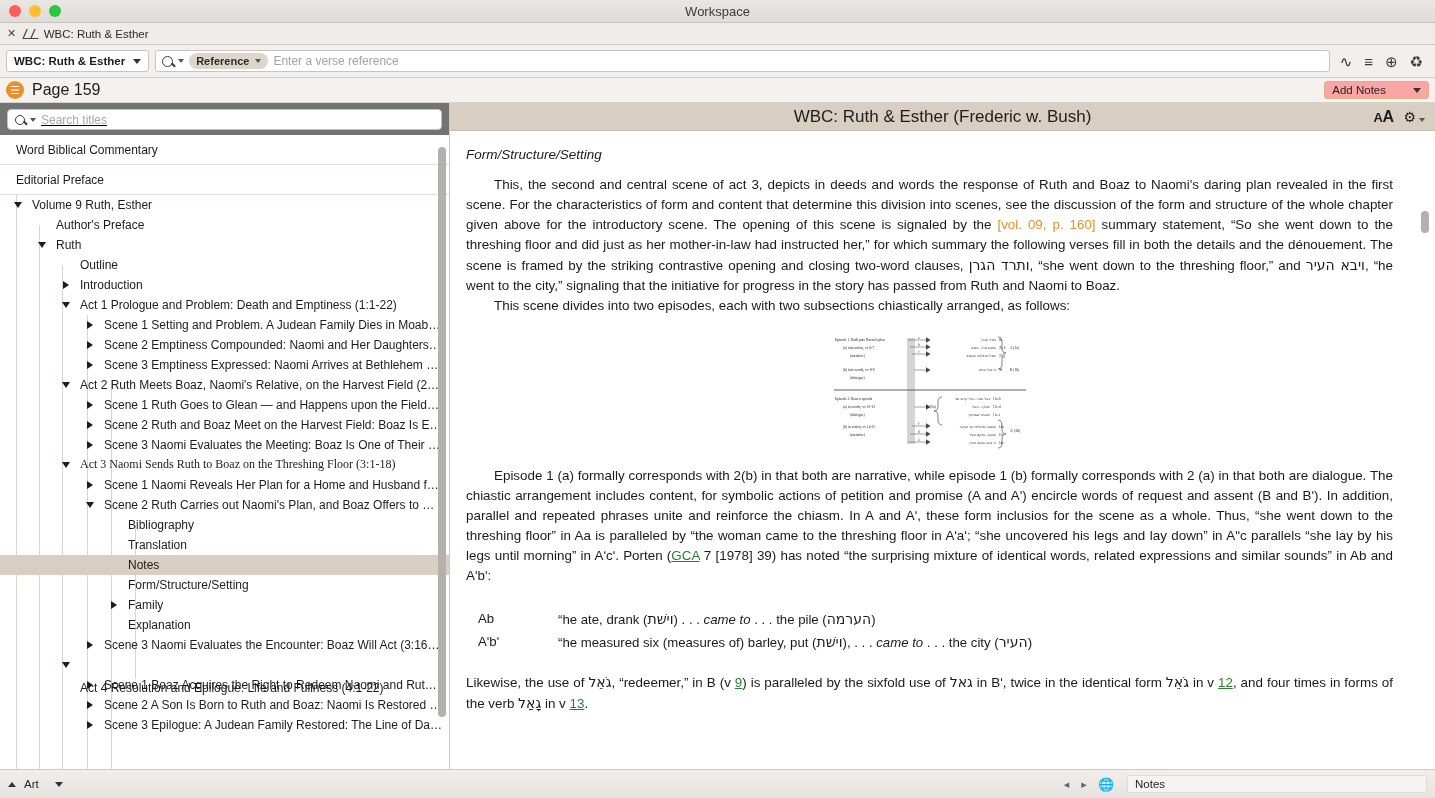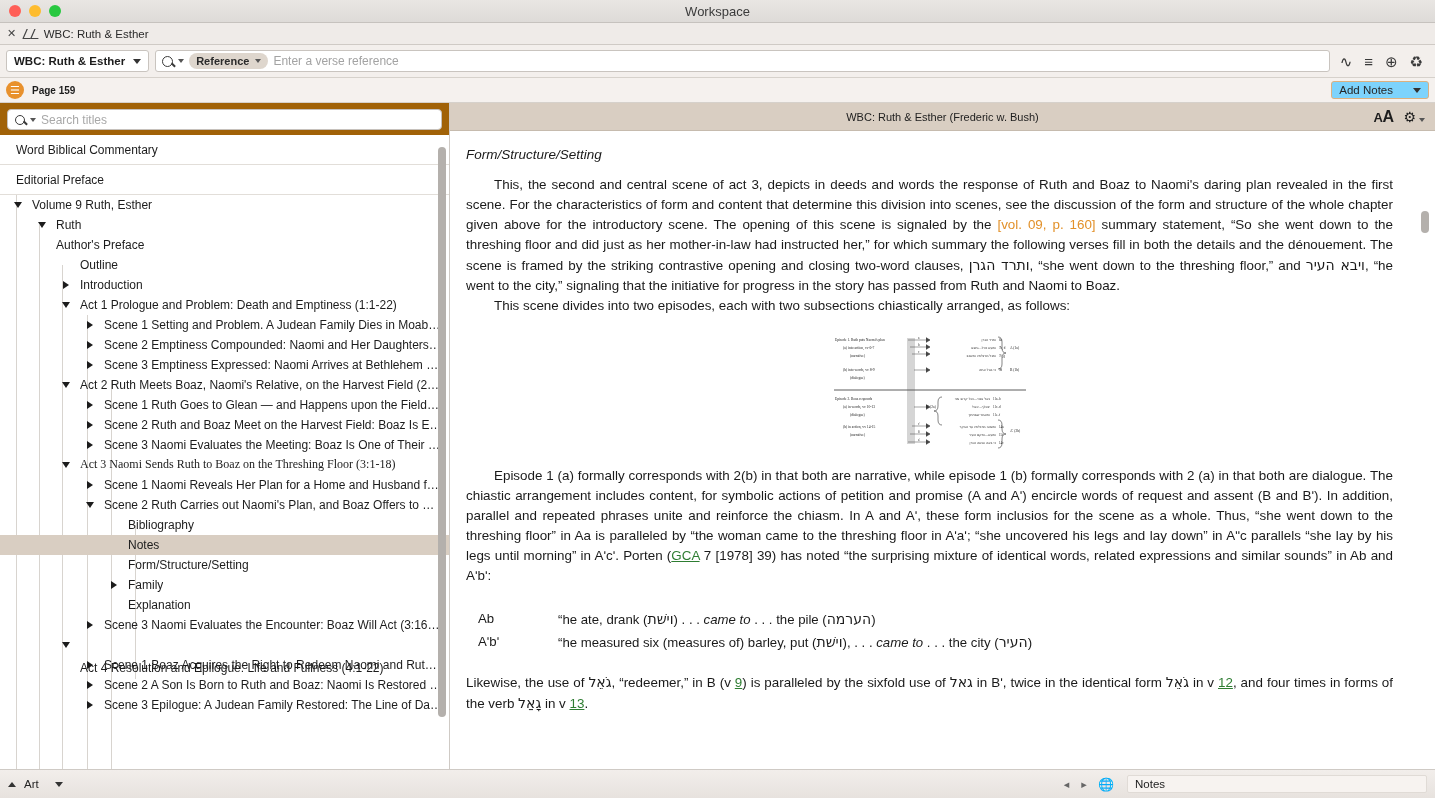--- a/index.html
+++ b/index.html
@@ -79,37 +79,37 @@
     height: 25px; flex: 0 0 25px;
     background: #f5f1ee;
     border-bottom: 1px solid #d6d1cb;
     display: flex; align-items: center; padding: 0 6px; gap: 8px;
   }
   .page-icon {
     width: 18px; height: 18px; border-radius: 50%; background: #e8912d;
     color: #fff; font-size: 11px; display: flex; align-items: center;
     justify-content: center; line-height: 1;
   }
-  .page-label { font-size: 10px; font-weight: bold; color: #1d1d1d; }
+  .page-label { font-size: 16px; font-weight: normal; color: #1d1d1d; }
   .addnotes {
-    margin-left: auto; background: #7dd3fc; border: 1px solid #dcb07f;
+    margin-left: auto; background: #fca5a5; border: 1px solid #dcb07f;
     border-radius: 3px; height: 18px; display: flex; align-items: center;
-    gap: 12px; padding: 0 7px; font-size: 11.5px; color: #262626;
+    gap: 19px; padding: 0 7px; font-size: 11.5px; color: #262626;
   }
 
   
   .split { flex: 1; display: flex; min-height: 0; }
 
   
   .sidebar {
     width: 450px; flex: 0 0 450px; background: #ffffff;
     border-right: 1px solid #cfcac5; display: flex; flex-direction: column;
     position: relative; min-height: 0;
   }
-  .searchbox-wrap { padding: 6px 7px 5px 7px; background:#a16207; }
+  .searchbox-wrap { padding: 6px 7px 5px 7px; background:#737373;text-decoration:underline; }
   .searchbox {
     height: 21px; border: 1px solid #c6c1bc; border-radius: 4px;
     background: #fff; display: flex; align-items: center; gap: 5px; padding: 0 7px;
   }
   .searchbox .mag { width: 10px; height: 10px; }
   .searchbox-ph { font-size: 12px; color: #a8a8a8; }
   .tree { flex: 1; overflow: hidden; position: relative; }
   .tree-scroll { position: relative; }
   .trow {
     height: 20px; display: flex; align-items: center;
@@ -140,21 +140,21 @@
     position: absolute; left: 0; width: 8px; border-radius: 4px; background: #b4b0ac;
   }
 
   
   .content { flex: 1; display: flex; flex-direction: column; min-width: 0; position: relative; }
   .content-head {
     height: 28px; flex: 0 0 28px; background: #d9cec2;
     border-bottom: 1px solid #c6bbae;
     display: flex; align-items: center; justify-content: center; position: relative;
   }
-  .content-title { font-size: 11px; color: #1d1d1d; }
+  .content-title { font-size: 17px; color: #1d1d1d; }
   .head-tools {
     position: absolute; right: 10px; display: flex; align-items: center; gap: 10px;
   }
   .aa { font-size: 13px; color: #1d1d1d; font-weight: bold; letter-spacing: -0.5px; }
   .gear { font-size: 14px; color: #1d1d1d; line-height: 1; }
   .doc {
     flex: 1; overflow: hidden; background: #fff;
     padding: 16px 42px 0 16px; position: relative;
   }
   .doc-inner { max-width: 930px; }
@@ -281,28 +281,28 @@
               <span class="tlabel" style="padding-left: 16px;">Word Biblical Commentary</span>
             </div>
             <div class="trow sep">
               <span class="tlabel" style="padding-left: 16px;">Editorial Preface</span>
             </div>
             <div class="trow">
               <span class="twist open" style="margin-left: 12px;"></span>
               <span class="tlabel" style="padding-left: 8px; max-width: 418px;">Volume 9 Ruth, Esther</span>
             </div>
             <div class="trow">
+              <span class="twist " style="margin-left: 36px;"></span>
+              <span class="tlabel" style="padding-left: 8px; max-width: 394px;">Author's Preface</span>
+            </div>
+            <div class="trow">
               <span class="twist open" style="margin-left: 36px;"></span>
               <span class="tlabel" style="padding-left: 8px; max-width: 394px;">Ruth</span>
             </div>
             <div class="trow">
-              <span class="twist " style="margin-left: 36px;"></span>
-              <span class="tlabel" style="padding-left: 8px; max-width: 394px;">Author's Preface</span>
-            </div>
-            <div class="trow">
               <span class="twist " style="margin-left: 60px;"></span>
               <span class="tlabel" style="padding-left: 8px; max-width: 370px;">Outline</span>
             </div>
             <div class="trow">
               <span class="twist closed" style="margin-left: 60px;"></span>
               <span class="tlabel" style="padding-left: 8px; max-width: 370px;">Introduction</span>
             </div>
             <div class="trow">
               <span class="twist open" style="margin-left: 60px;"></span>
               <span class="tlabel" style="padding-left: 8px; max-width: 370px;">Act 1 Prologue and Problem: Death and Emptiness (1:1-22)</span>
@@ -343,20 +343,24 @@
               <span class="twist closed" style="margin-left: 84px;"></span>
               <span class="tlabel" style="padding-left: 8px; max-width: 346px;">Scene 1 Naomi Reveals Her Plan for a Home and Husband for Ruth (…</span>
             </div>
             <div class="trow">
               <span class="twist open" style="margin-left: 84px;"></span>
               <span class="tlabel" style="padding-left: 8px; max-width: 346px;">Scene 2 Ruth Carries out Naomi's Plan, and Boaz Offers to Be the R…</span>
             </div>
             <div class="trow">
               <span class="twist " style="margin-left: 108px;"></span>
               <span class="tlabel" style="padding-left: 8px; max-width: 322px;">Bibliography</span>
+            </div>
+            <div class="trow">
+              <span class="twist " style="margin-left: 108px;"></span>
+              <span class="tlabel" style="padding-left: 8px; max-width: 322px;">Translation</span>
             </div>
             <div class="trow selected">
               <span class="twist " style="margin-left: 108px;"></span>
               <span class="tlabel" style="padding-left: 8px; max-width: 322px;">Notes</span>
             </div>
             <div class="trow">
               <span class="twist " style="margin-left: 108px;"></span>
               <span class="tlabel" style="padding-left: 8px; max-width: 322px;">Form/Structure/Setting</span>
             </div>
             <div class="trow">

